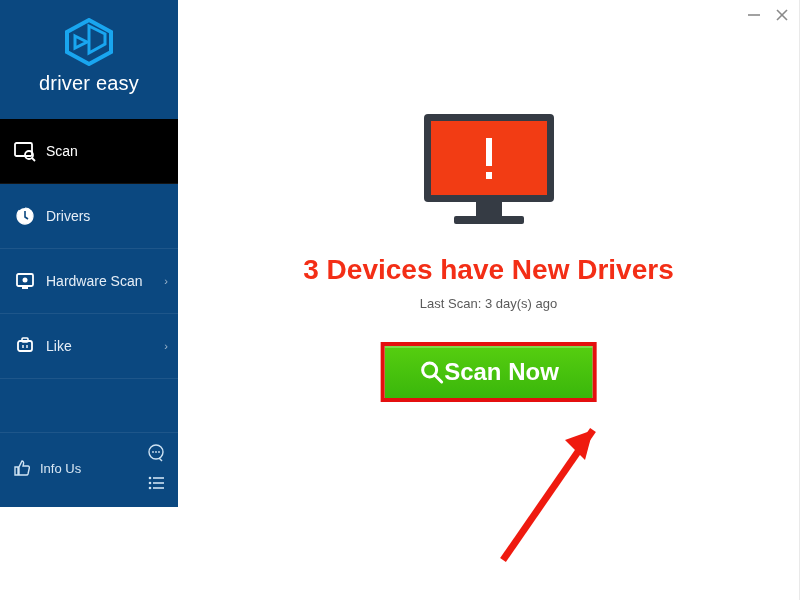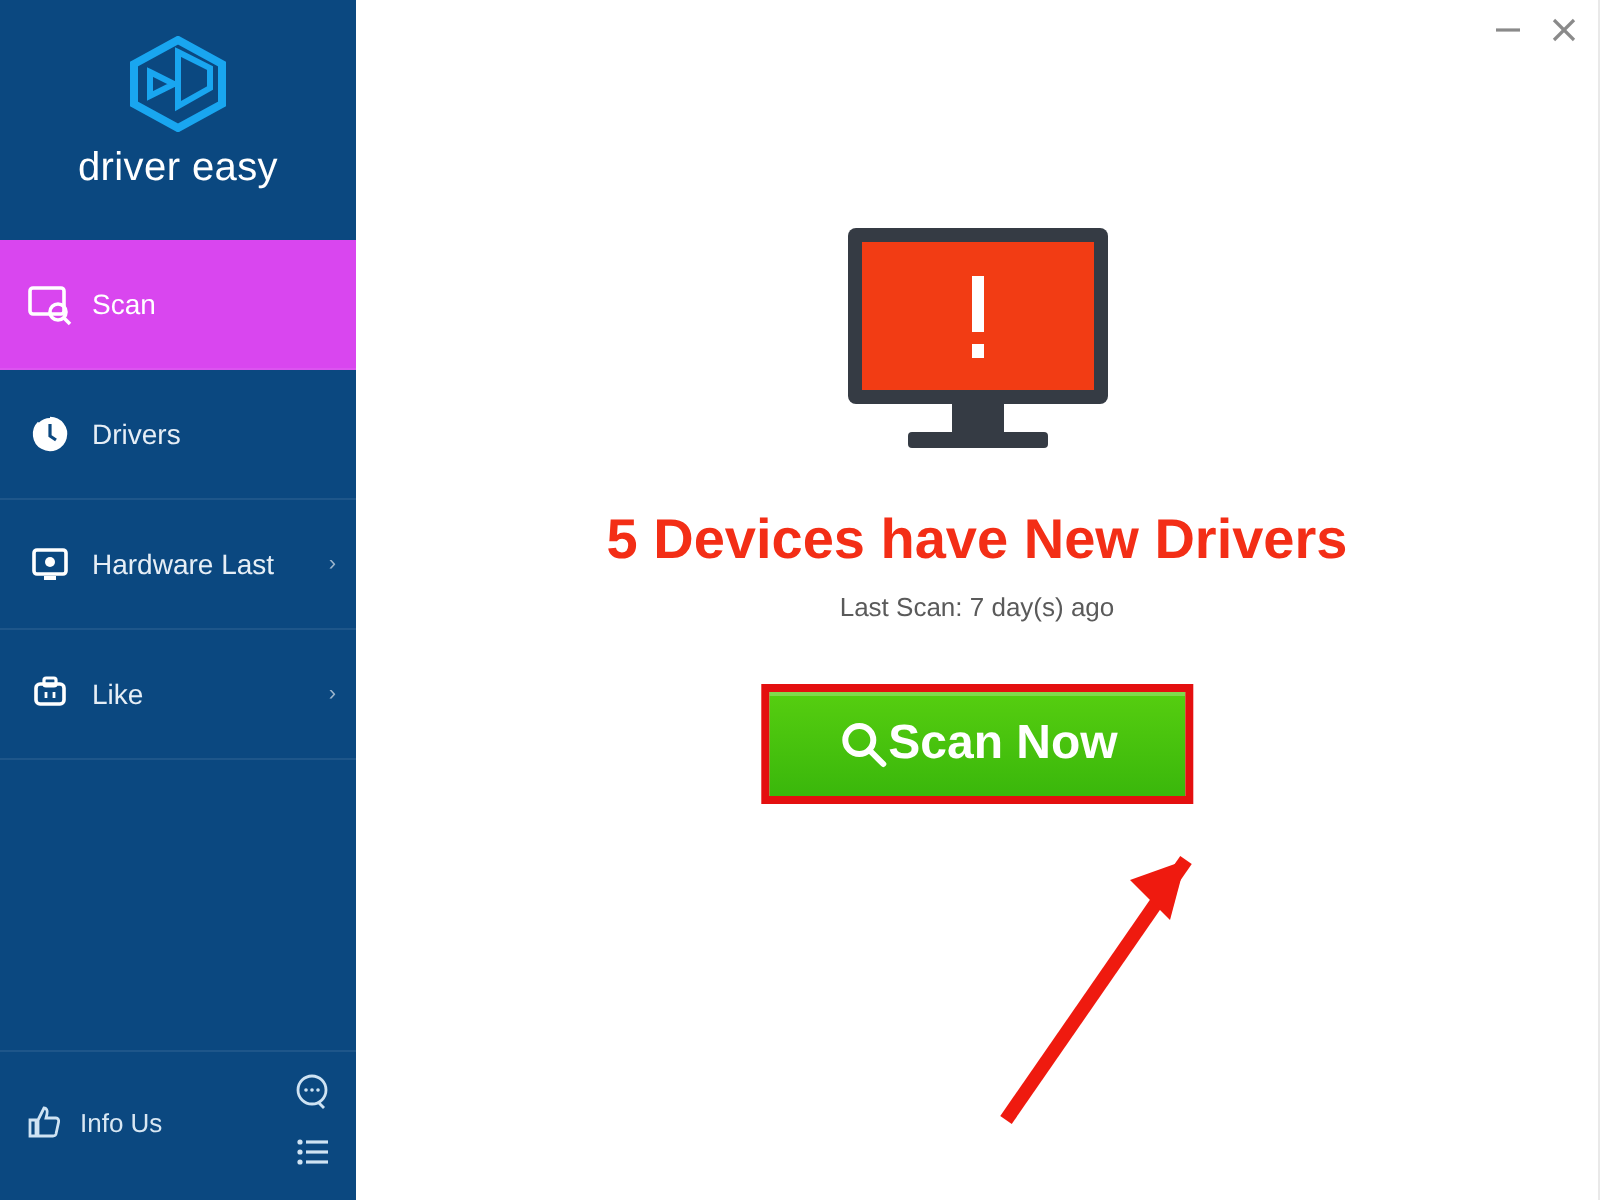--- a/index.html
+++ b/index.html
@@ -5,21 +5,21 @@
   * { box-sizing: border-box; margin: 0; padding: 0; }
   body {
     font-family: "Segoe UI", Arial, sans-serif;
     width: 800px; height: 600px;
     display: flex;
     overflow: hidden;
     background: #fff;
   }
   
   .sidebar {
-    width: 178px; height: 600px;
+    width: 178px; height: 507px;
     background: #0b4880;
     display: flex; flex-direction: column;
     color: #e6eef6;
   }
   .logo-area {
     padding: 18px 0 10px 0;
     text-align: center;
   }
   .logo-hex {
     display: inline-block;
@@ -40,21 +40,21 @@
   .nav-item {
     display: flex; align-items: center;
     height: 65px;
     padding: 0 14px;
     color: #e6eef6;
     font-size: 14px;
     cursor: pointer;
     border-bottom: 1px solid rgba(255,255,255,0.08);
     position: relative;
   }
-  .nav-item.active { background: #d946ef; color: #fff; }
+  .nav-item.active { background: #000000; color: #fff; }
   .nav-item .icon { width: 22px; height: 22px; margin-right: 10px; display:flex; align-items:center; justify-content:center; }
   .nav-item .chev {
     position: absolute; right: 10px;
     color: rgba(255,255,255,0.6);
     font-size: 11px;
   }
   .sidebar-footer {
     display: flex; align-items: center;
     padding: 10px 12px 14px 12px;
     border-top: 1px solid rgba(255,255,255,0.08);
@@ -157,21 +157,21 @@
       <span>Drivers</span>
     </div>
     <div class="nav-item">
       <span class="icon">
         <svg width="22" height="22" viewBox="0 0 22 22">
             <rect x="3" y="4" width="16" height="12" rx="1.5" fill="none" stroke="#fff" stroke-width="1.8"></rect>
             <circle cx="11" cy="10" r="2.5" fill="#fff"></circle>
             <rect x="8" y="17" width="6" height="2" fill="#fff"></rect>
           </svg>
       </span>
-      <span>Hardware Last</span>
+      <span>Hardware Scan</span>
       <span class="chev">›</span>
     </div>
     <div class="nav-item">
       <span class="icon">
         <svg width="22" height="22" viewBox="0 0 22 22">
             <rect x="4" y="6" width="14" height="10" rx="2" fill="none" stroke="#fff" stroke-width="1.8"></rect>
             <rect x="8" y="3" width="6" height="4" rx="1" fill="none" stroke="#fff" stroke-width="1.6"></rect>
             <line x1="9" y1="10" x2="9" y2="13" stroke="#fff" stroke-width="1.4"></line>
             <line x1="13" y1="10" x2="13" y2="13" stroke="#fff" stroke-width="1.4"></line>
           </svg>
@@ -233,22 +233,22 @@
     <svg width="150" height="130" viewBox="0 0 150 130">
       <rect x="10" y="4" width="130" height="88" rx="4" fill="#353b44"></rect>
       <rect x="17" y="11" width="116" height="74" fill="#f23c14"></rect>
       <rect x="72" y="28" width="6" height="28" fill="#fff"></rect>
       <rect x="72" y="62" width="6" height="7" fill="#fff"></rect>
       <rect x="62" y="92" width="26" height="14" fill="#353b44"></rect>
       <rect x="40" y="106" width="70" height="8" rx="2" fill="#353b44"></rect>
     </svg>
   </div>
 
-  <div class="headline">5 Devices have New Drivers</div>
-  <div class="lastscan">Last Scan: 7 day(s) ago</div>
+  <div class="headline">3 Devices have New Drivers</div>
+  <div class="lastscan">Last Scan: 3 day(s) ago</div>
 
   <div class="scan-btn-wrap">
     <div class="scan-btn">
       <span class="icon">
         <svg width="26" height="26" viewBox="0 0 26 26">
             <circle cx="11" cy="11" r="7" fill="none" stroke="#fff" stroke-width="3"></circle>
             <line x1="16" y1="16" x2="23" y2="23" stroke="#fff" stroke-width="3" stroke-linecap="round"></line>
           </svg>
       </span>
       <span>Scan Now</span>

